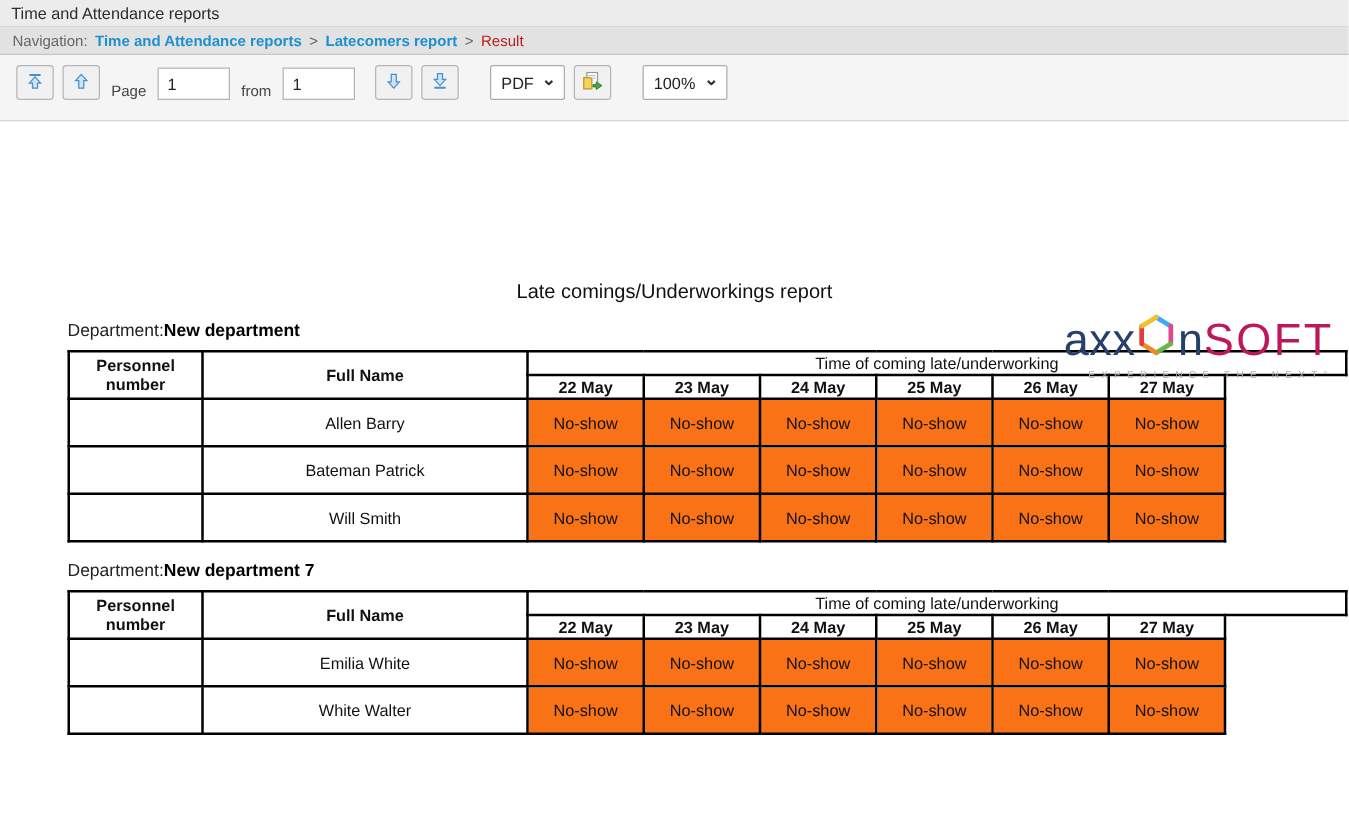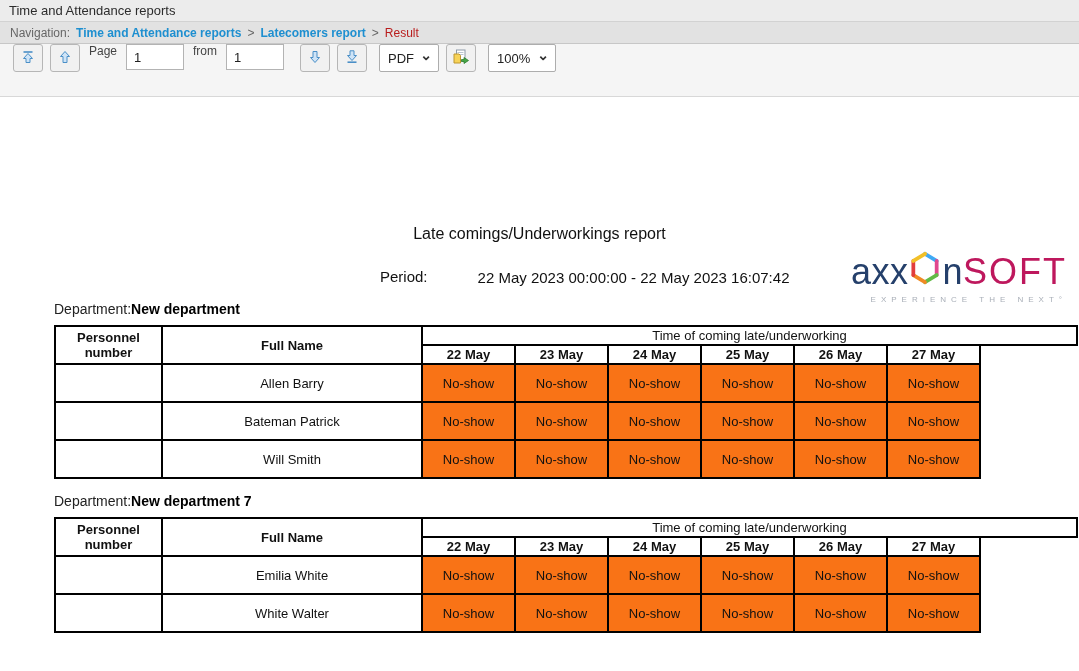--- a/index.html
+++ b/index.html
@@ -14,30 +14,30 @@
   
   .navbar { height:22px; background:#e2e2e2; border-bottom:1px solid #c7c7c7;
             display:flex; align-items:center; padding:0 10px; gap:6px;
             font-size:12px; color:#666; }
   .navbar a { color:#1e8fd0; font-weight:bold; text-decoration:none; cursor:pointer; }
   .navbar .sep { color:#666; }
   .navbar .current { color:#b91c1c; }
 
   
   .toolbar { height:53px; background:#f5f5f5; border-bottom:1px solid #d8d8d8;
-             display:flex; align-items:flex-start; padding:0 13px; font-size:12px; color:#444; }
+             display:flex; align-items:flex-end; padding:16px 13px; font-size:12px; color:#444; }
   .tbtn { width:30px; height:28px; background:#f1f1f1; border:1px solid #b6b6b6;
           border-radius:3px; display:flex; align-items:center; justify-content:center;
           cursor:pointer; }
   .tbtn + .tbtn { margin-left:7px; }
   .tlabel { margin:0 9px; }
   .tinput { width:58px; height:26px; border:1px solid #b3b3b3; background:#fff;
             font-size:13px; color:#222; padding:0 7px;
             font-family:"Liberation Sans", sans-serif; }
-  .selwrap { position:relative; display:inline-block; margin-left:12px; }
+  .selwrap { position:relative; display:inline-block; margin-left:25px; }
   .selwrap select { appearance:none; -webkit-appearance:none; -moz-appearance:none;
             height:28px; border:1px solid #adadad; border-radius:2px; background:#fff;
             font-size:13px; color:#222; padding:0 24px 0 8px;
             font-family:"Liberation Sans", sans-serif; cursor:pointer; }
   .selwrap::after { content:"\2304"; position:absolute; right:7px; top:3px;
             font-size:14px; font-weight:bold; color:#333; pointer-events:none; }
   .sp16 { margin-left:16px; } .sp7 { margin-left:7px; }
 
   
   .content { position:relative; height:572px; background:#fff; }
@@ -162,24 +162,20 @@
         </svg>
       </span>
       <span>n</span>
       <span class="soft">SOFT</span>
     </div>
     <div class="logo-tagline">EXPERIENCE THE NEXT°</div>
   </div>
 
   <div class="report-title">Late comings/Underworkings report</div>
 
-  <div class="period-row">
-    <span>Period:</span>
-    <span class="period-value">22 May 2023 00:00:00 - 22 May 2023 16:07:42</span>
-  </div>
 
   <div class="departments">
       <div class="dept-section">
         <div class="dept-label"><span>Department:</span><b>New department</b></div>
         <table class="report-table">
           <colgroup>
             <col style="width: 107px;">
             <col style="width: 260px;">
             <col style="width: 93px;">
             <col style="width: 93px;">

